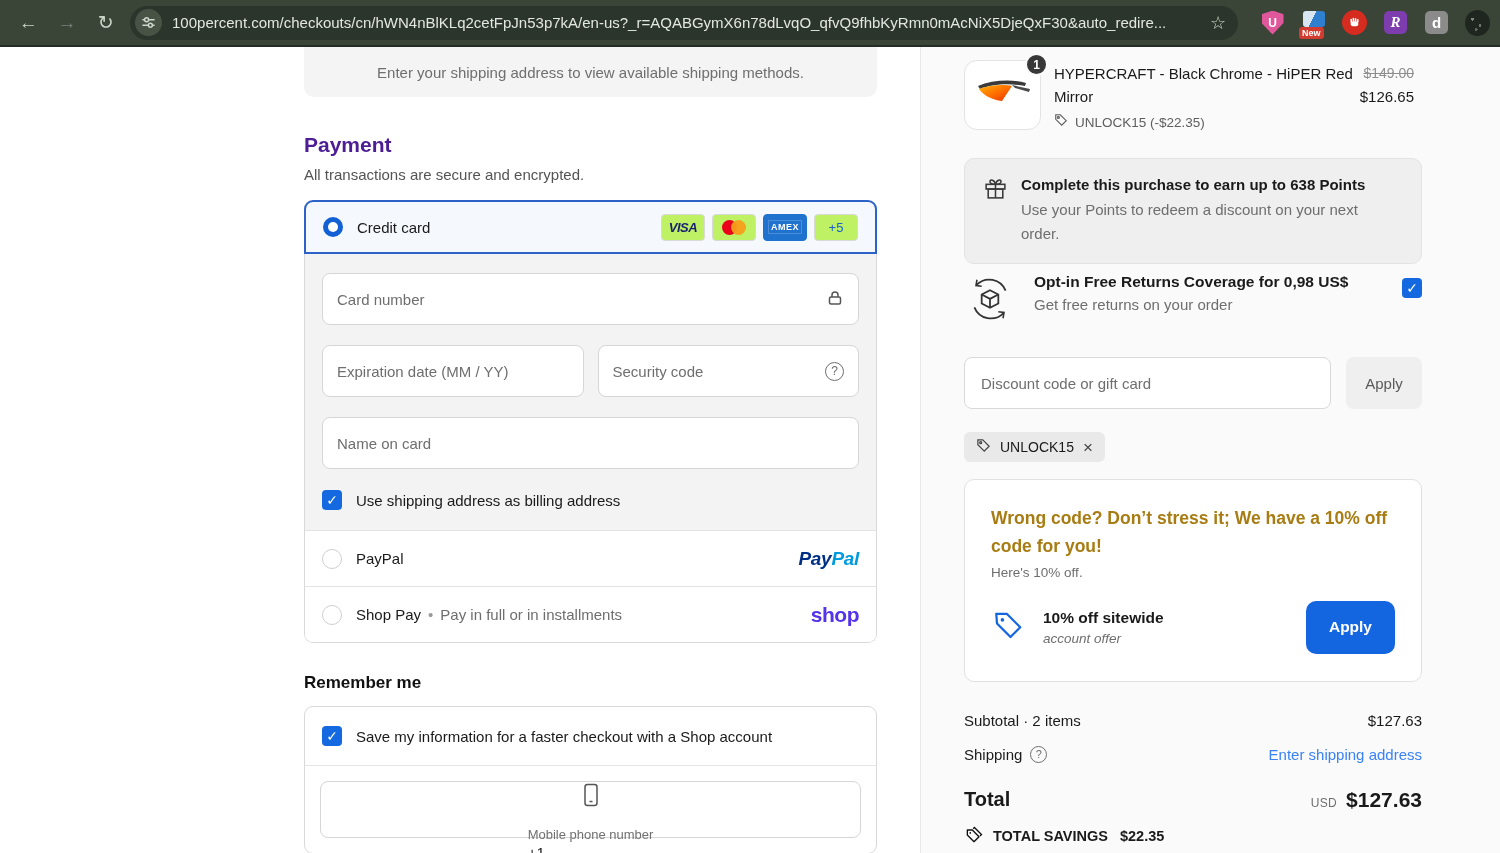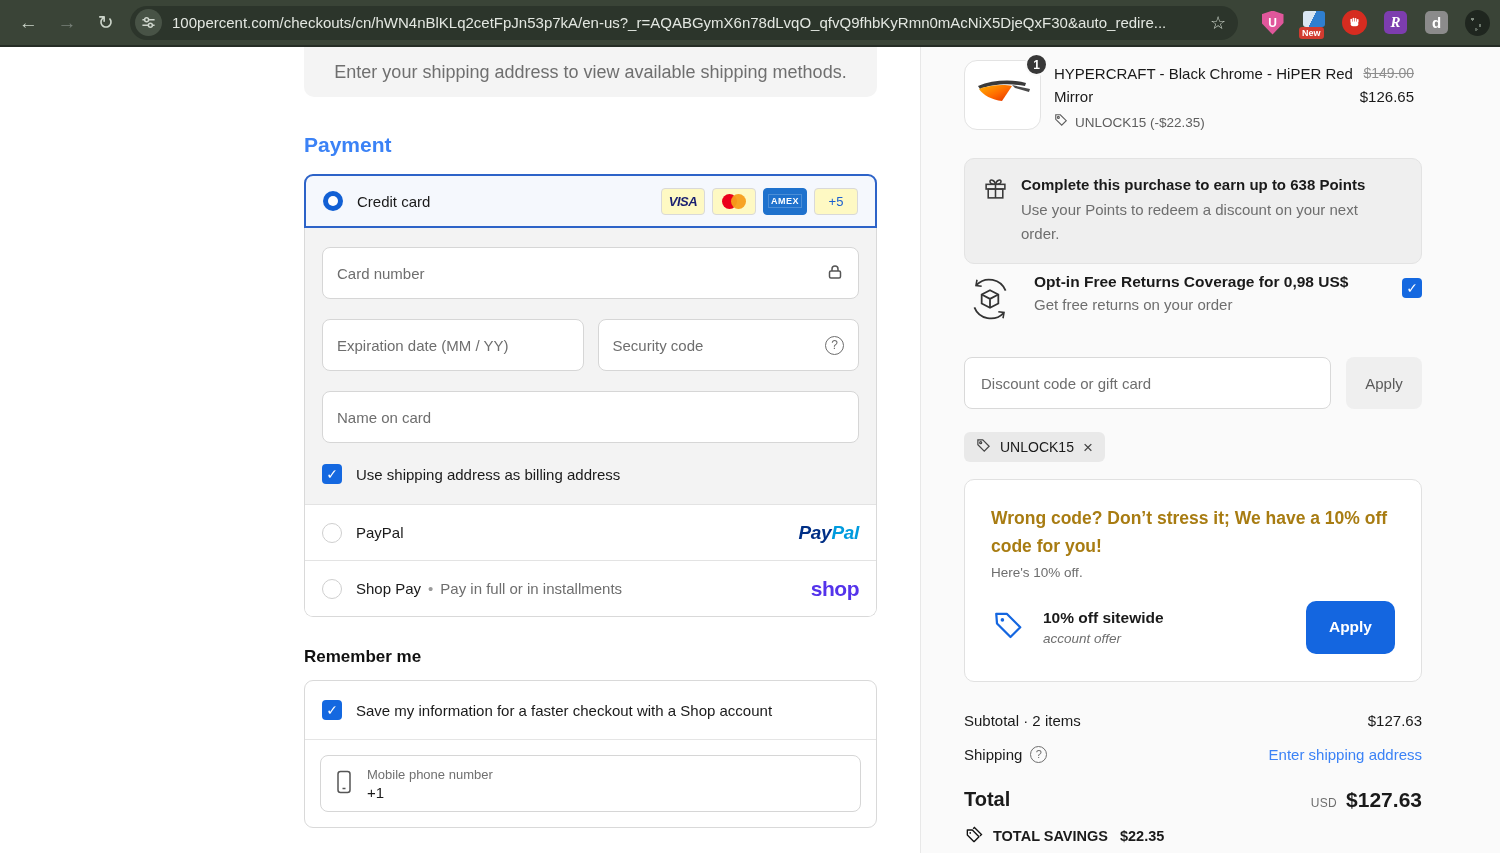--- a/index.html
+++ b/index.html
@@ -43,35 +43,35 @@
 
   
   .content { position:absolute; top:47px; left:0; right:0; bottom:0; background:#fff; }
   .main-col { position:absolute; left:304px; top:0; width:573px; }
   .sidebar  { position:absolute; left:920px; top:0; right:0; bottom:0; background:#fafafa;
               border-left:1px solid #e8e8e8; padding:13px 78px 0 43px; }
 
   
   .notice { height:50px; background:#f4f4f4; border-radius:0 0 10px 10px;
             display:flex; align-items:center; justify-content:center;
-            color:#6f6f6f; font-size:18px; }
-  .pay-title { margin-top:36px; font-size:21px; font-weight:bold; color:#3b82f6; }
+            color:#6f6f6f; font-size:15px; }
+  .pay-title { margin-top:36px; font-size:21px; font-weight:bold; color:#4c1d95; }
   .pay-sub { margin-top:9px; font-size:15px; color:#545454; }
 
   .pay-box { margin-top:17px; }
   .pay-header { height:54px; display:flex; align-items:center; padding:0 17px;
                 border:2px solid #2d63c8; background:#f5f8fd; border-radius:9px 9px 0 0; }
   .radio-on { width:20px; height:20px; border-radius:50%; background:#1260d4; position:relative; margin-right:14px; flex:0 0 auto; }
   .radio-on::after { content:""; position:absolute; left:5px; top:5px; width:10px; height:10px;
                 border-radius:50%; background:#fff; }
   .radio-off { width:20px; height:20px; border-radius:50%; border:1.5px solid #cfcfcf; background:#fff;
                 margin-right:14px; flex:0 0 auto; }
   .method-label { font-size:15px; color:#1a1a1a; }
   .badges { margin-left:auto; display:flex; gap:7px; }
-  .badge { width:44px; height:27px; background:#fef9c3; border:1px solid #d9d9d9; border-radius:4px;
+  .badge { width:44px; height:27px; background:#bef264; border:1px solid #d9d9d9; border-radius:4px;
            display:flex; align-items:center; justify-content:center; }
   .visa-txt { font-style:italic; font-weight:bold; font-size:13px; color:#1a1f71; letter-spacing:-0.5px; }
   .mc-c { width:15px; height:15px; border-radius:50%; }
   .mc-red { background:#eb001b; margin-right:-6px; }
   .mc-org { background:#f79e1b; opacity:.95; }
   .badge.amex { background:#1f72cd; border-color:#1f72cd; }
   .amex-txt { color:#fff; font-weight:bold; font-size:9px; letter-spacing:.5px;
               border:1px solid #fff3; padding:1px 2px; }
   .plus5 { color:#1b5fd0; font-size:13px; }
 
@@ -95,21 +95,21 @@
   .shop-desc { color:#6e6e6e; font-size:15px; }
   .bullet { color:#9a9a9a; margin:0 7px; }
   .shop-logo { margin-left:auto; font-weight:bold; font-size:21px; color:#5433eb; letter-spacing:-0.5px; }
 
   .rem-title { margin-top:30px; font-size:17px; font-weight:bold; color:#111; }
   .rem-box { margin-top:13px; border:1px solid #d9d9d9; border-radius:9px; background:#fff; }
   .rem-cb-row { display:flex; align-items:center; gap:14px; padding:19px 17px; font-size:15px;
                 border-bottom:1px solid #e5e5e5; }
   .phone-wrap { padding:15px; }
   .phone-field { border:1px solid #d6d6d6; border-radius:8px; height:57px; display:flex;
-                 align-items:center; padding:0 15px; gap:15px; background:#fff; }
+                 align-items:center; padding:0 15px; gap:15px; background:#fff;flex-direction:column; }
   .phone-lines .lbl { font-size:13px; color:#707070; }
   .phone-lines .val { font-size:15px; color:#1a1a1a; margin-top:2px; }
 
   
   .product-row { position:relative; display:flex; }
   .thumb { width:77px; height:70px; background:#fff; border:1px solid #e3e3e3; border-radius:13px;
            display:flex; align-items:center; justify-content:center; position:relative; flex:0 0 auto; }
   .qty-badge { position:absolute; top:-8px; right:-8px; width:23px; height:23px; border-radius:50%;
            background:#383838; color:#fff; font-size:12px; font-weight:bold;
            display:flex; align-items:center; justify-content:center; border:2px solid #fafafa; }
@@ -217,20 +217,21 @@
       </div>
     </div>
   </div>
 
   <div class="content">
 
     <div class="main-col">
       <div class="notice">Enter your shipping address to view available shipping methods.</div>
 
       <div class="pay-title">Payment</div>
+      <div class="pay-sub">All transactions are secure and encrypted.</div>
 
       <div class="pay-box">
         <div class="pay-header">
           <div class="radio-on"></div>
           <div class="method-label">Credit card</div>
           <div class="badges">
             <div class="badge">
               <span class="visa-txt">VISA</span>
             </div>
             <div class="badge">

